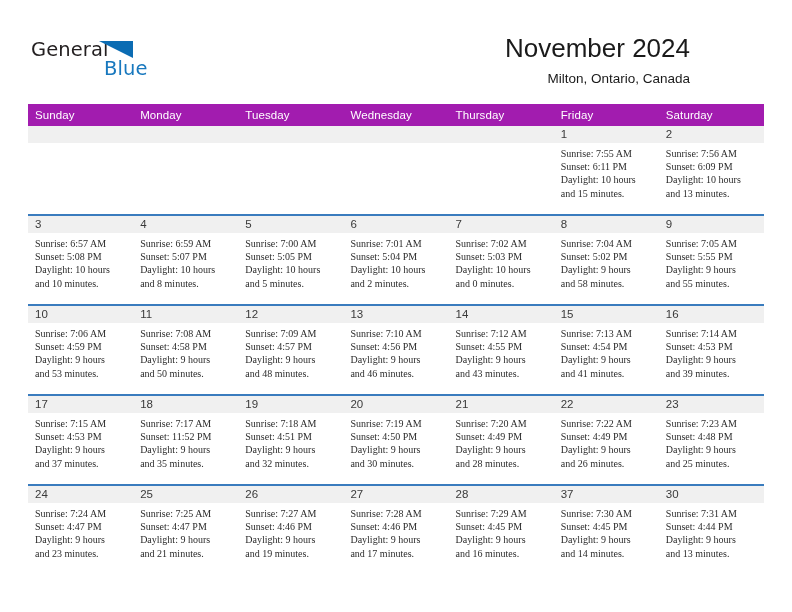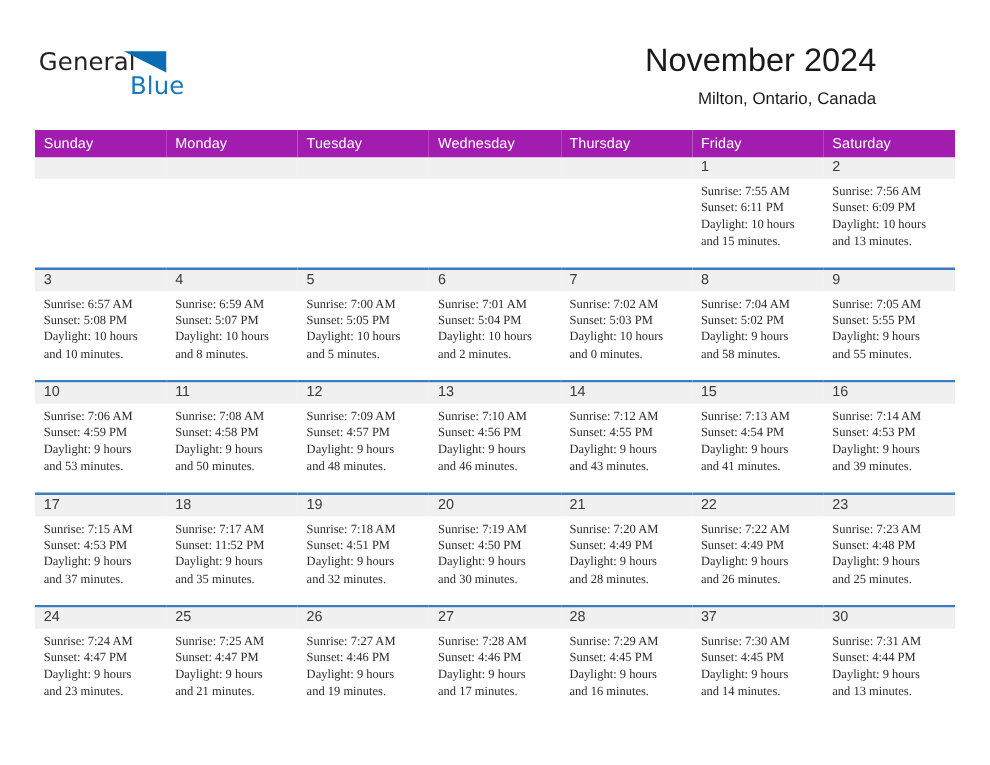--- a/index.html
+++ b/index.html
@@ -21,21 +21,20 @@
     box-sizing: border-box;
   }
 
   
   .top {
     position: absolute;
     left: 0;
     top: 0;
     width: 724px;
     height: 100px;
-    padding-left: 11px;
   }
   .logo {
     position: absolute;
     left: 31px;
     top: 38px;
     width: 180px;
     height: 48px;
   }
   .logo-general {
     position: absolute;

